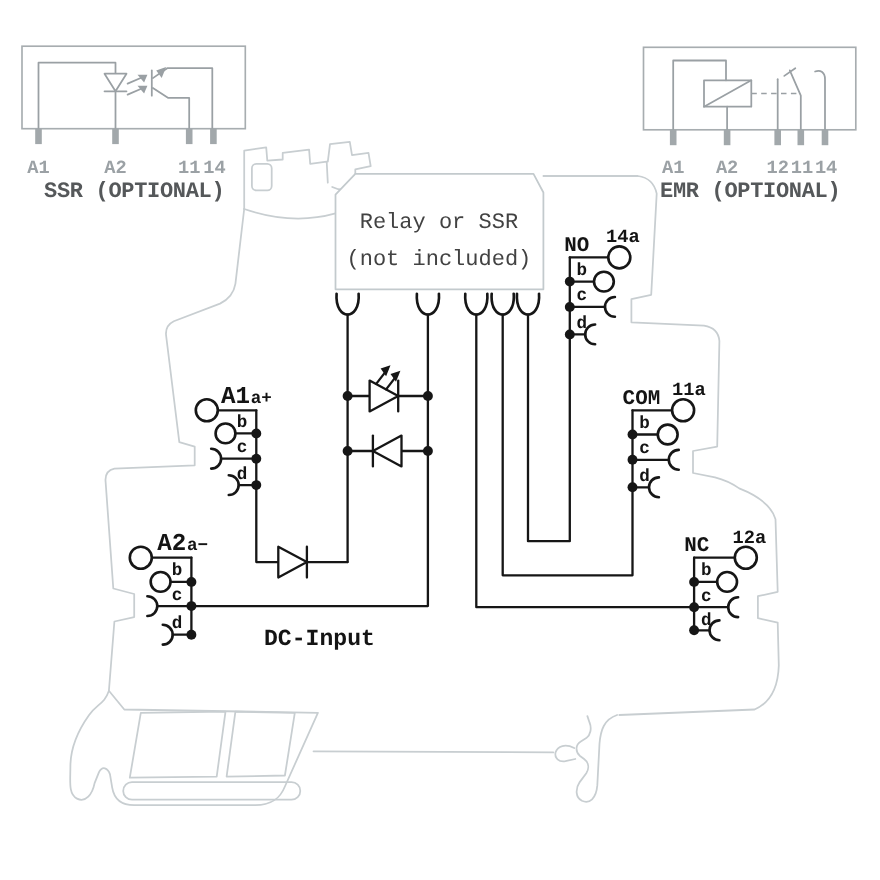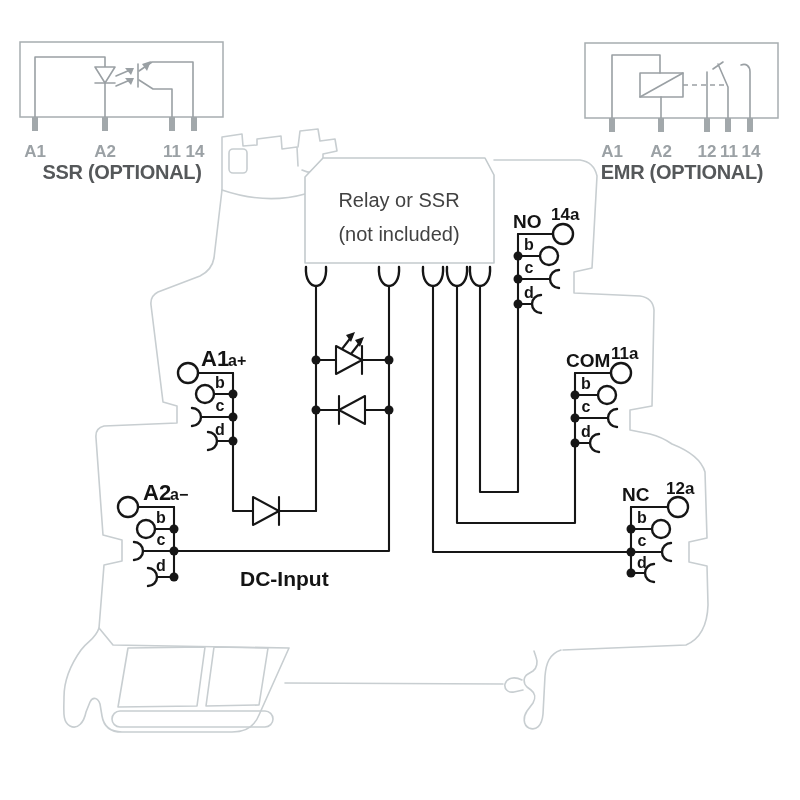--- a/index.html
+++ b/index.html
@@ -1,17 +1,17 @@
 <!DOCTYPE html>
 <html><head>
 <meta charset="utf-8">
 <style>
   html,body{margin:0;padding:0;background:#ffffff;}
   .stage{width:800px;height:800px;position:relative;background:#fff;
-         font-family:Liberation Sans, sans-serif;}
+         font-family:Liberation Mono, monospace;}
   svg{display:block;}
   
   .housing{stroke:#c8ced1;stroke-width:1.6;fill:none;stroke-linejoin:round;stroke-linecap:round;}
   
   .gbox{stroke:#a7adb0;stroke-width:1.5;fill:none;}
   .gline{stroke:#9aa0a4;stroke-width:1.6;fill:none;stroke-linejoin:round;stroke-linecap:round;}
   .gline-hollow{stroke:#9aa0a4;stroke-width:1.6;fill:#ffffff;stroke-linejoin:round;}
   .gfill{fill:#9aa0a4;stroke:none;}
   .gpin{fill:#a2a8ab;stroke:none;}
   .gdash{stroke:#9aa0a4;stroke-width:1.4;fill:none;stroke-dasharray:5 4;}

